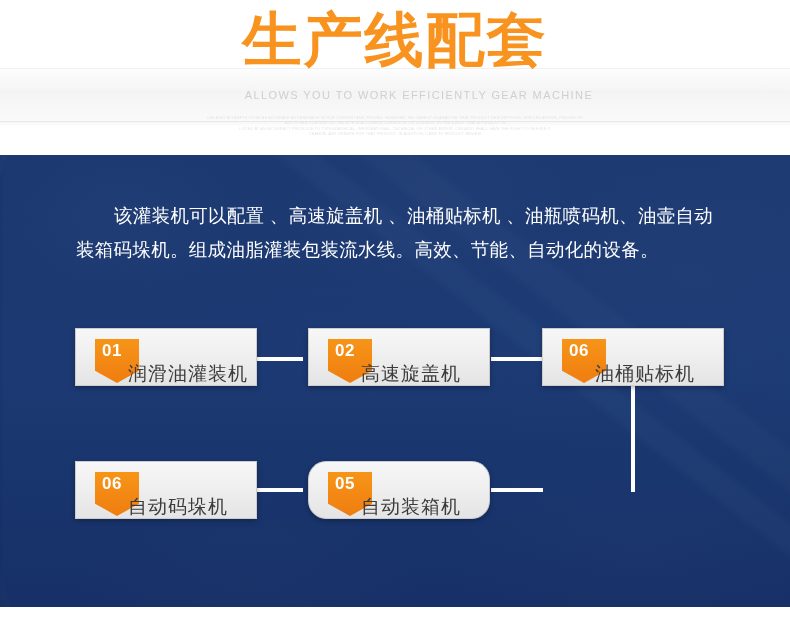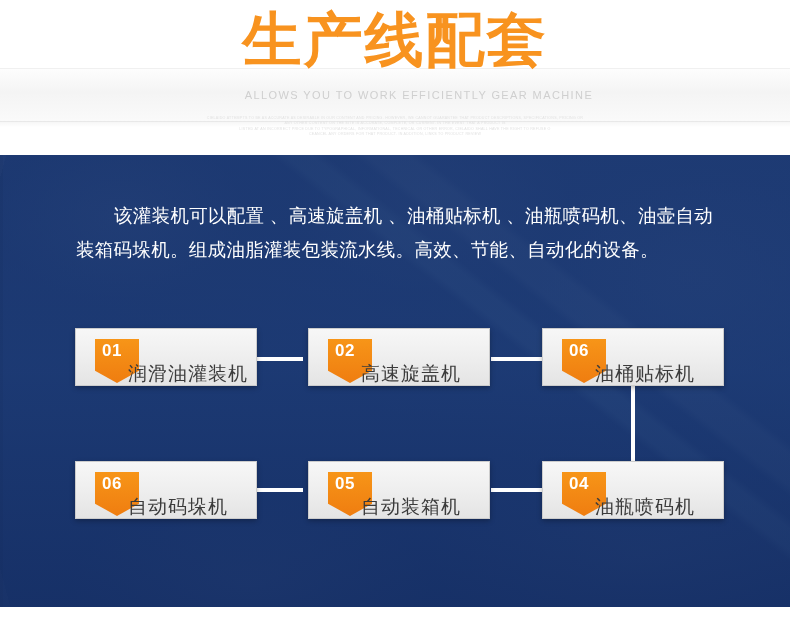--- a/index.html
+++ b/index.html
@@ -197,28 +197,22 @@
       <div class="node-label">高速旋盖机</div>
     </div>
 
     <div class="node" style="left:542px;top:173px;">
       <div class="badge">
         <div class="badge-num">06</div>
       </div>
       <div class="node-label">油桶贴标机</div>
     </div>
 
-    <div class="node" style="left:542px;top:306px;">
-      <div class="badge">
-        <div class="badge-num">04</div>
-      </div>
-      <div class="node-label">油瓶喷码机</div>
-    </div>
-
-    <div class="node" style="left:308px;top:306px;">
+
+    <div class="node" style="left:308px;top:306px;border-radius:18px;">
       <div class="badge">
         <div class="badge-num">05</div>
       </div>
       <div class="node-label">自动装箱机</div>
     </div>
 
     <div class="node" style="left:75px;top:306px;">
       <div class="badge">
         <div class="badge-num">06</div>
       </div>

